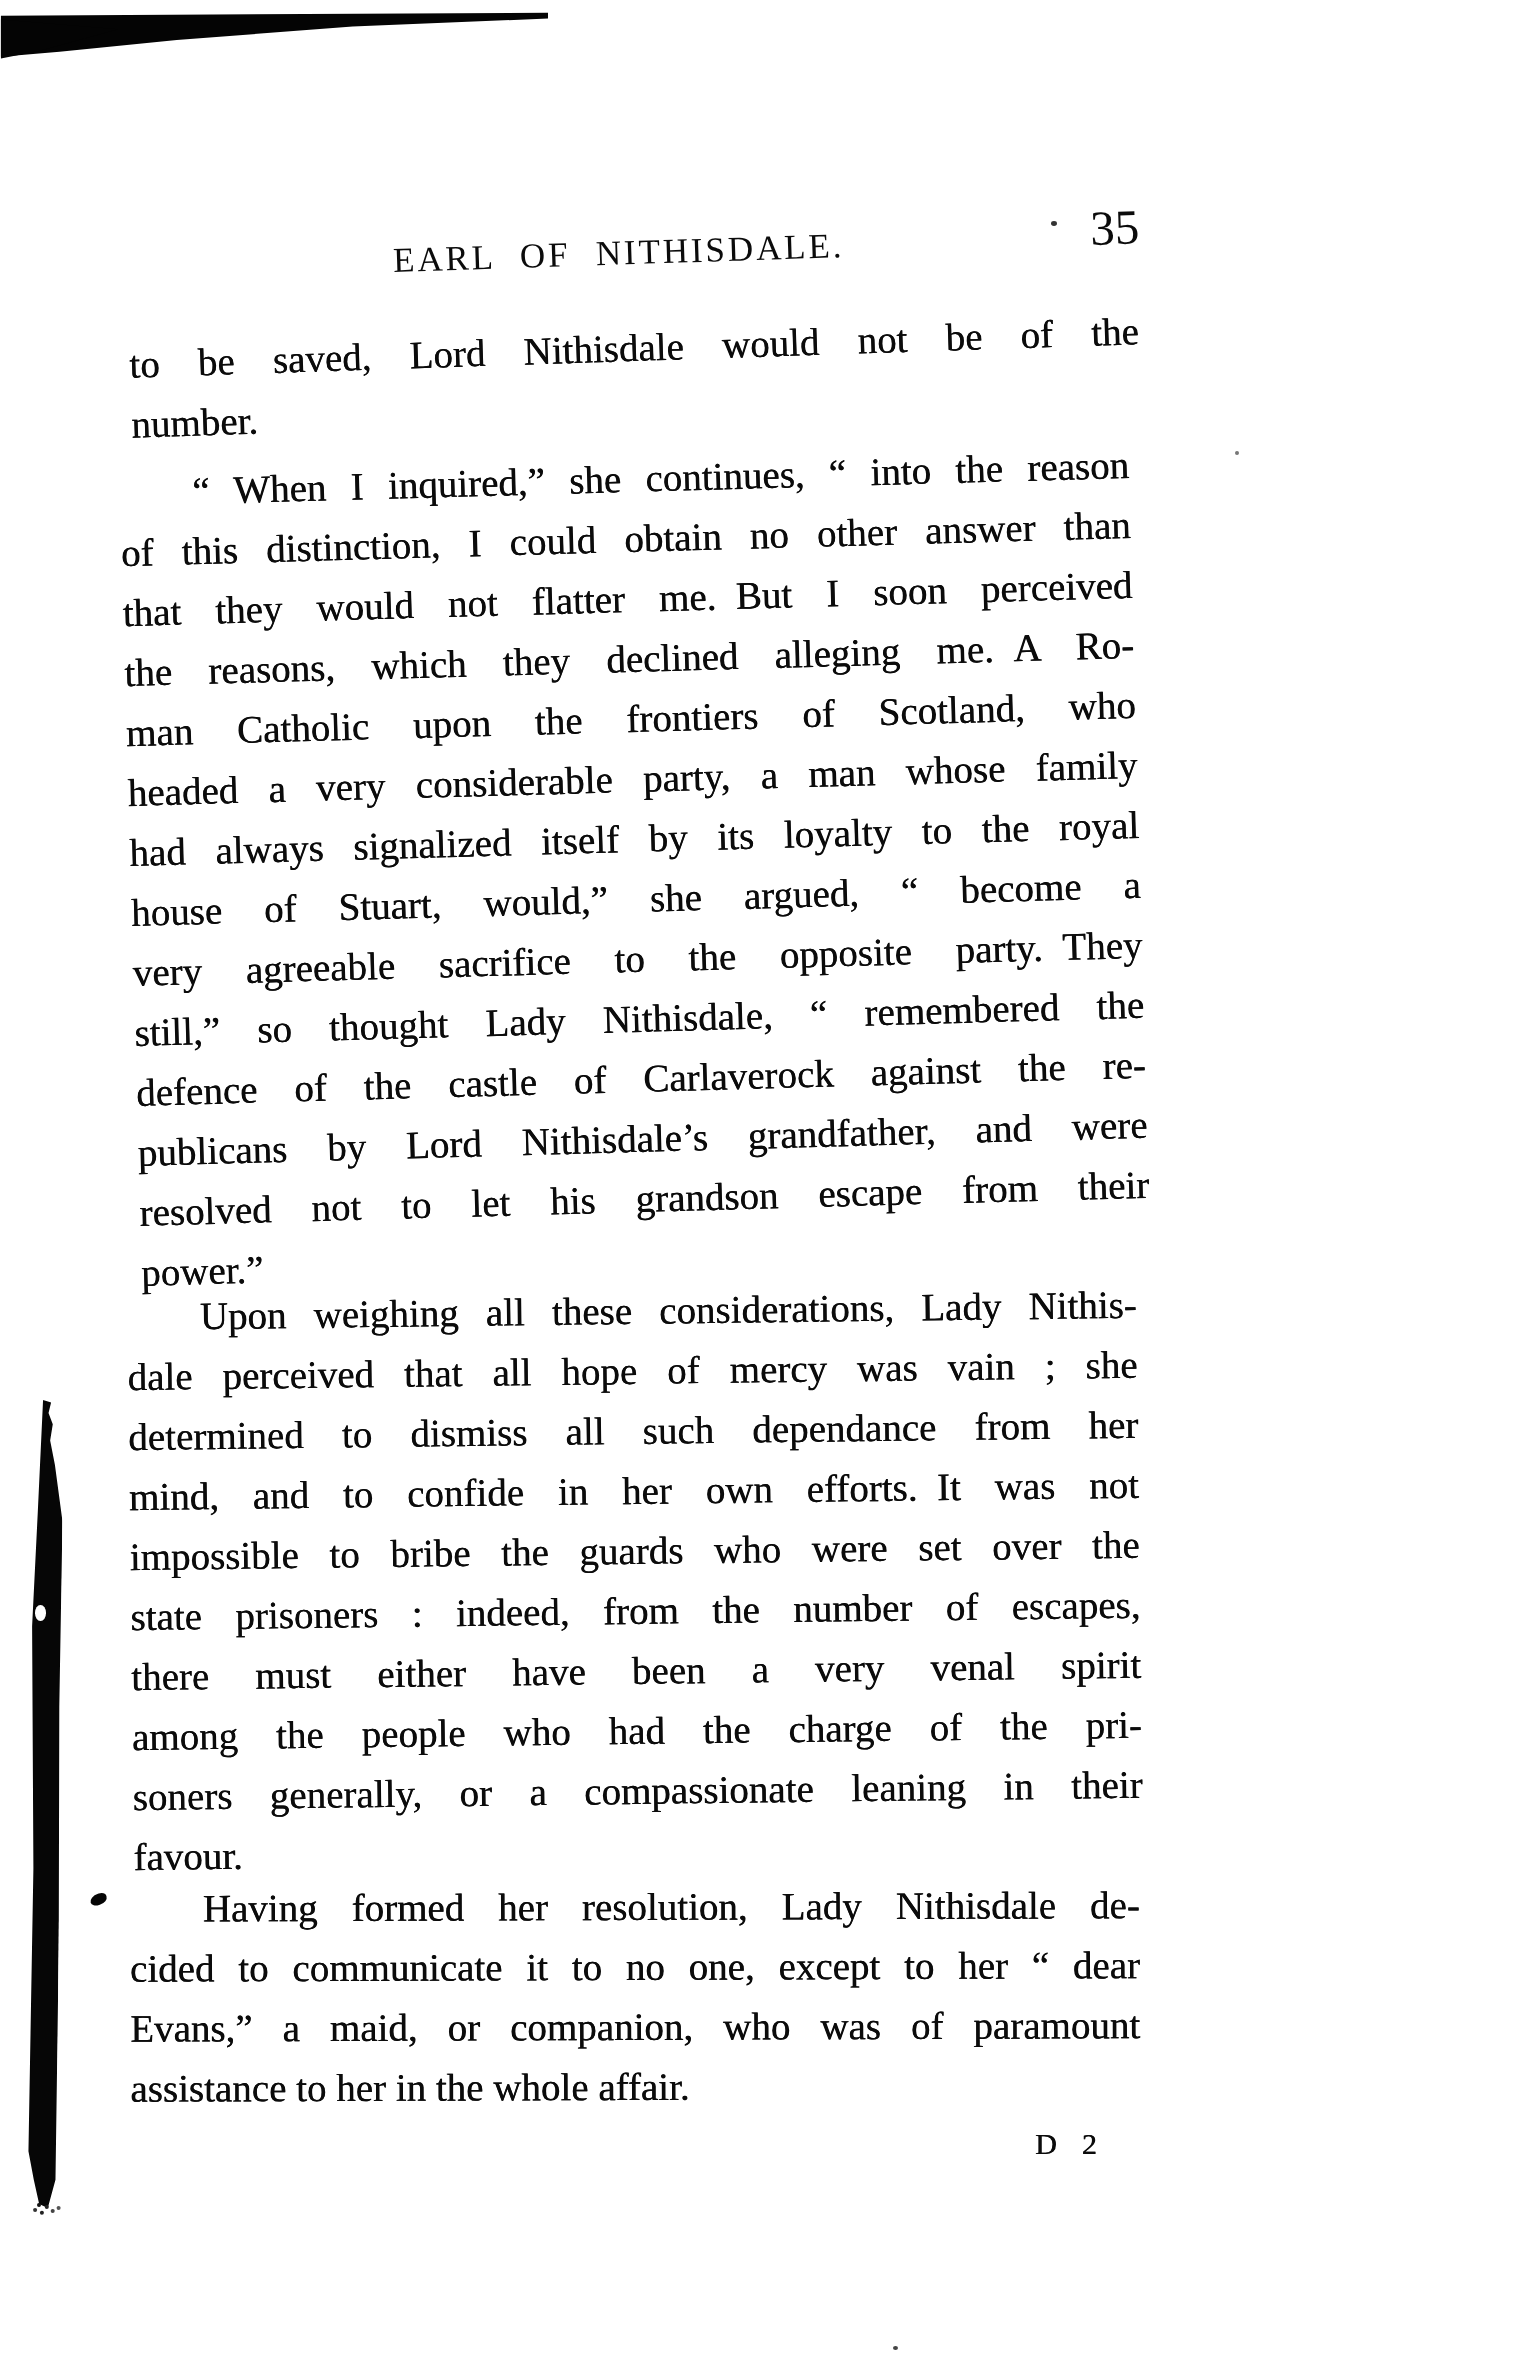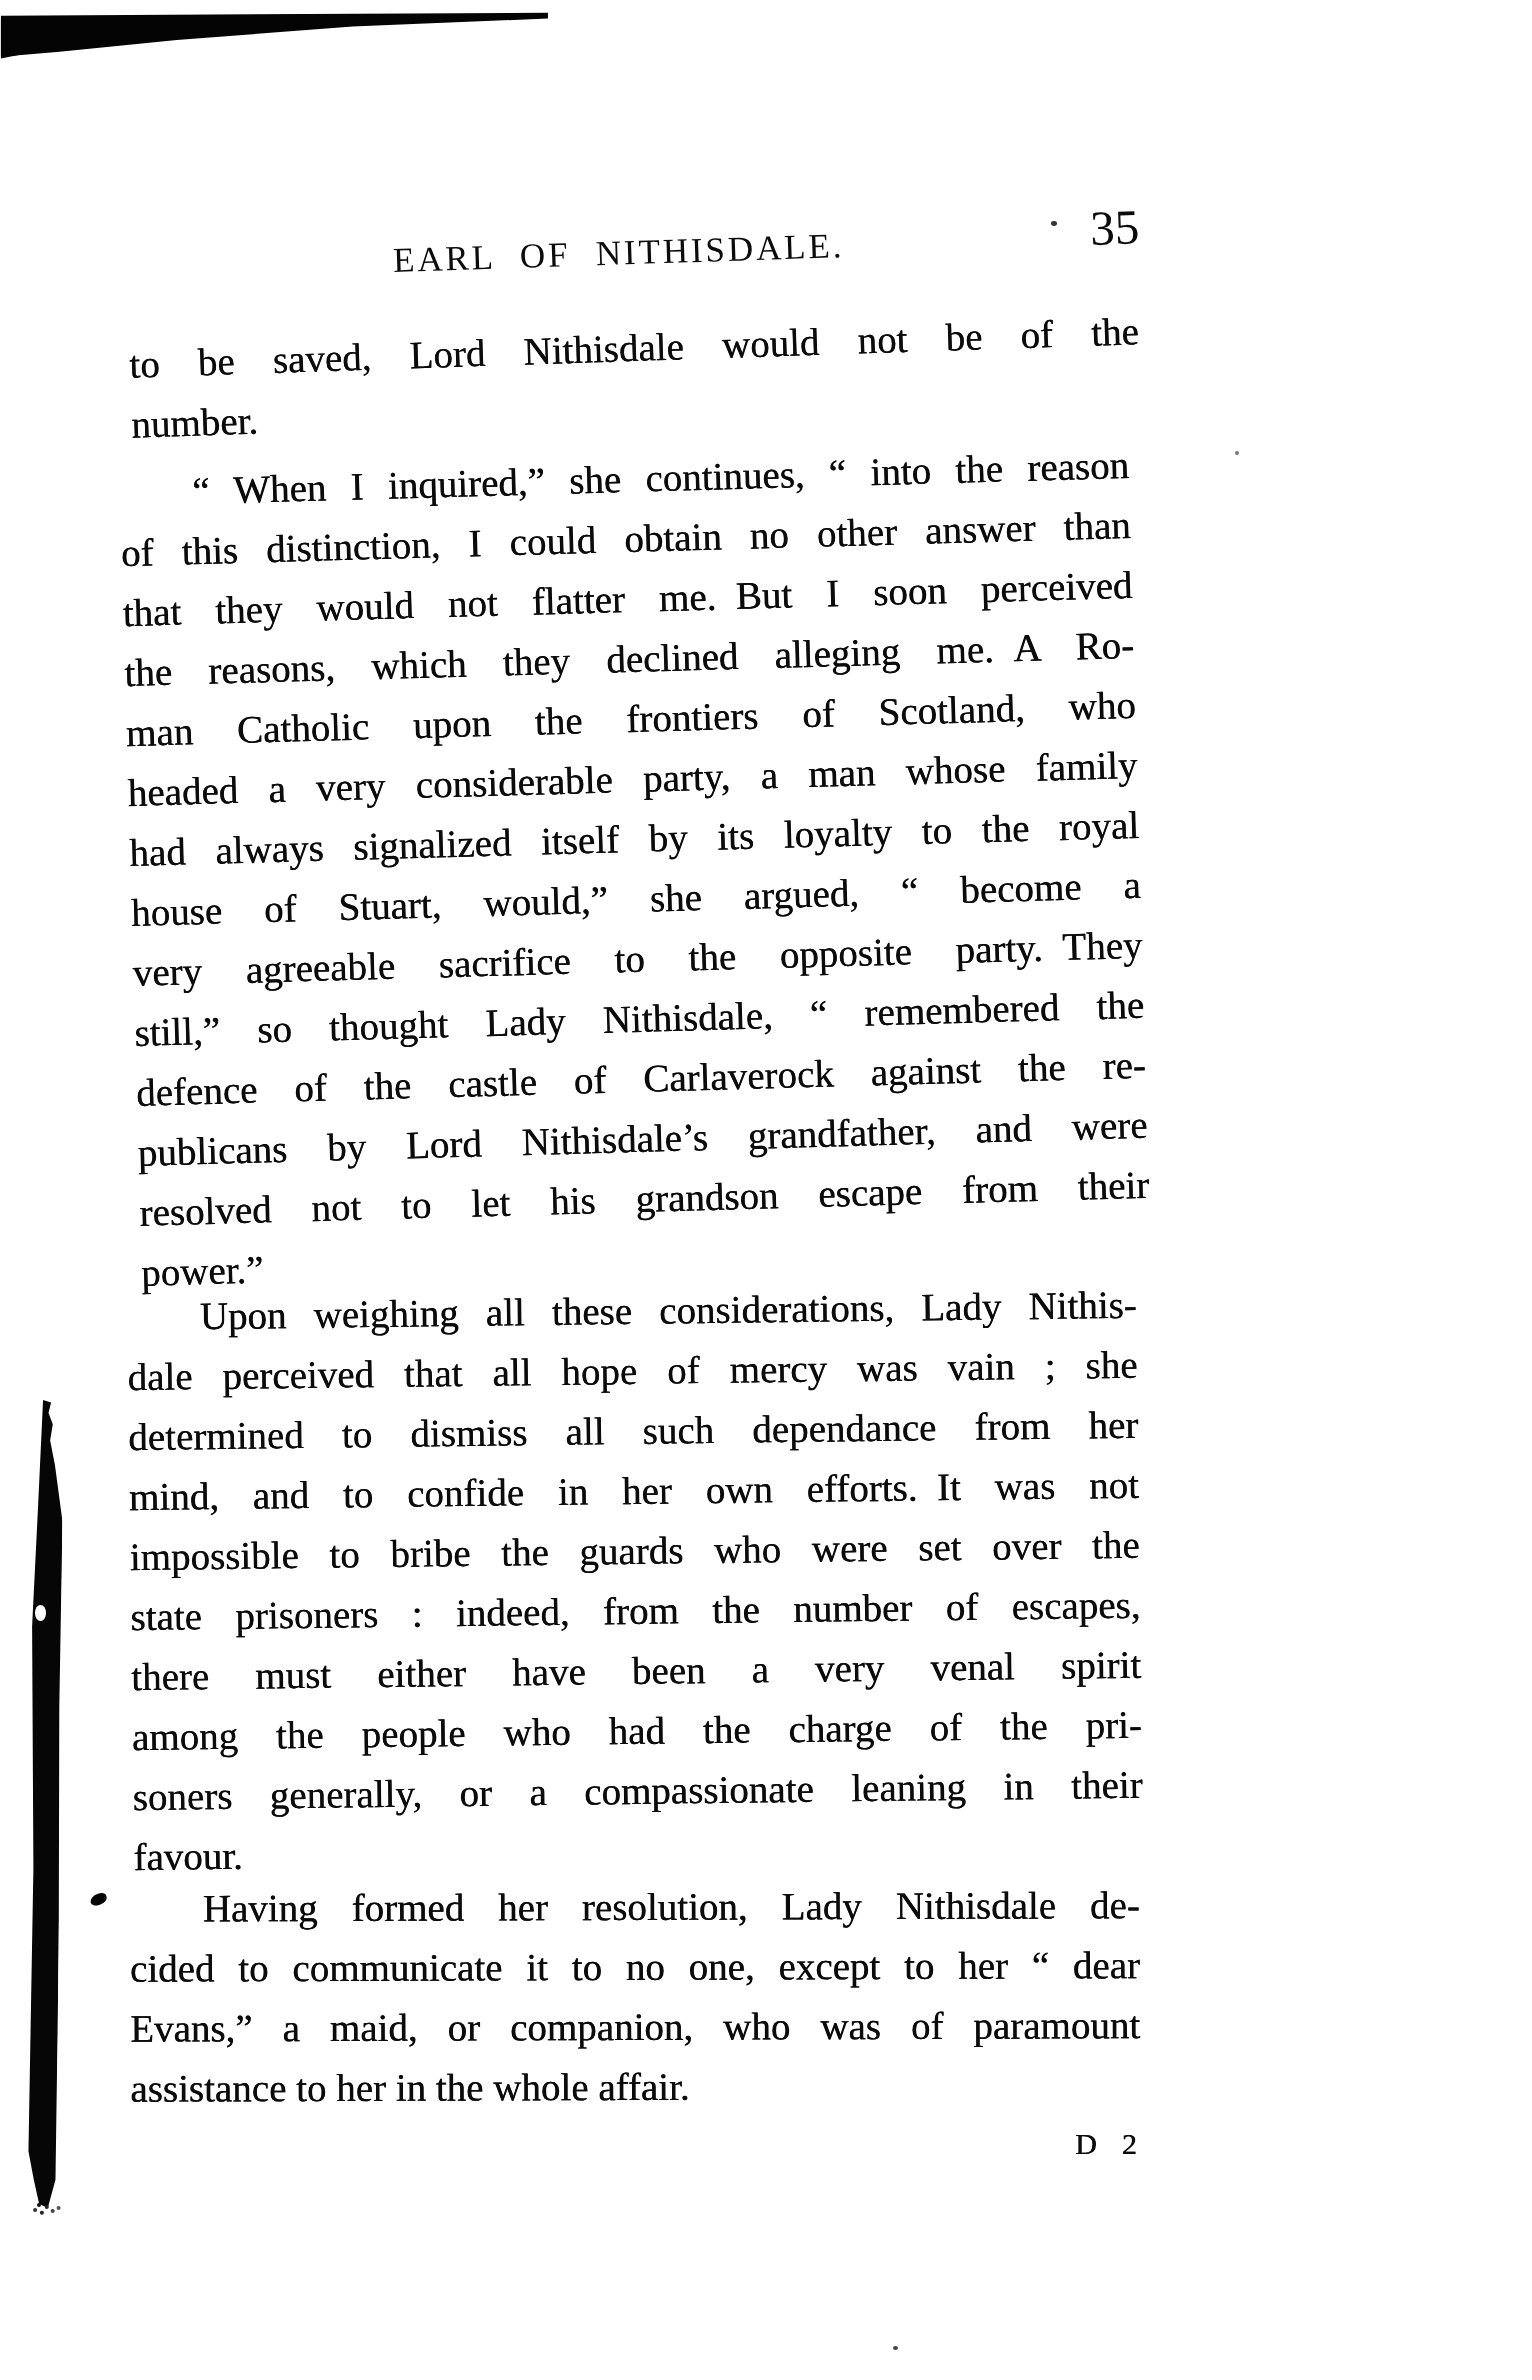--- a/index.html
+++ b/index.html
@@ -33,21 +33,21 @@
   .p1{top:449px;transform:rotate(-1.6deg);}
   .p2{top:1281px;transform:rotate(-0.7deg);}
   .p3{top:1877px;transform:rotate(-0.2deg);}
   .line{
     height:60px;line-height:60px;font-size:39px;
     text-shadow:0.4px 0 0 currentColor;
   }
   .line.j{text-align:justify;text-align-last:justify;}
   .line.ind{padding-left:73px;}
   .sig-mark{
-    position:absolute;left:1075px;top:2127px;
+    position:absolute;left:1035px;top:2127px;
     font-size:30px;word-spacing:15.7px;letter-spacing:1px;
     text-shadow:0.4px 0 0 currentColor;
   }
   
   .wedge-svg{position:absolute;left:0;top:0;}
   .left-bar{
     position:absolute;left:29px;top:1400px;width:31px;height:808px;
     background:#060606;transform:rotate(0.5deg);
     clip-path:polygon(34% 0%,60% 0.3%,52% 1.6%,66% 3%,58% 5%,74% 8%,100% 15%,95% 38%,100% 68%,96% 96.5%,72% 100%,44% 99.5%,26% 96.5%,8% 93%,16% 58%,5% 28%,20% 14%);
   }

